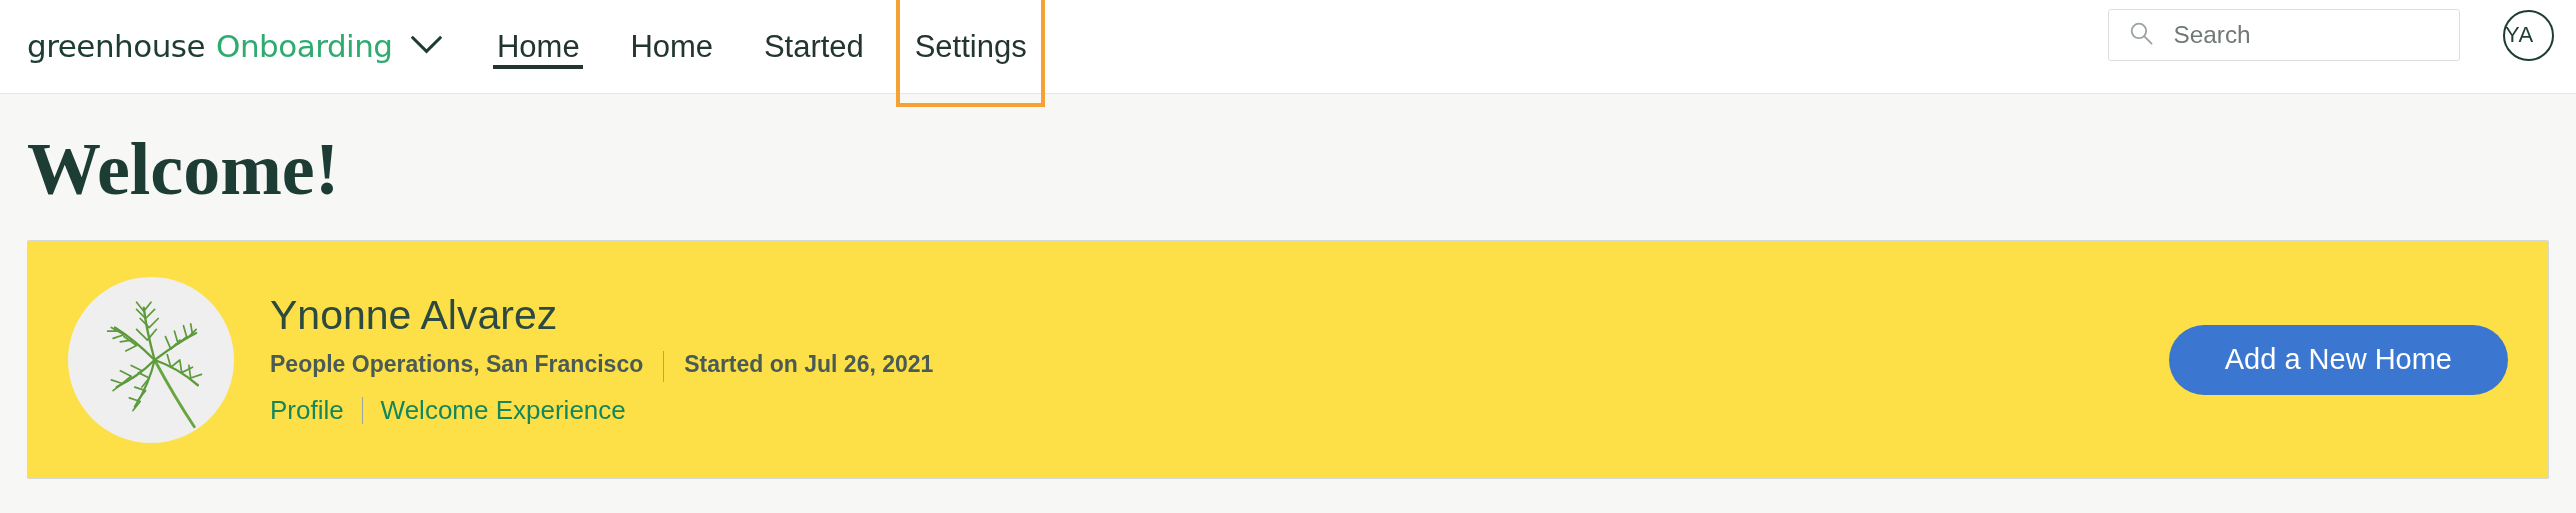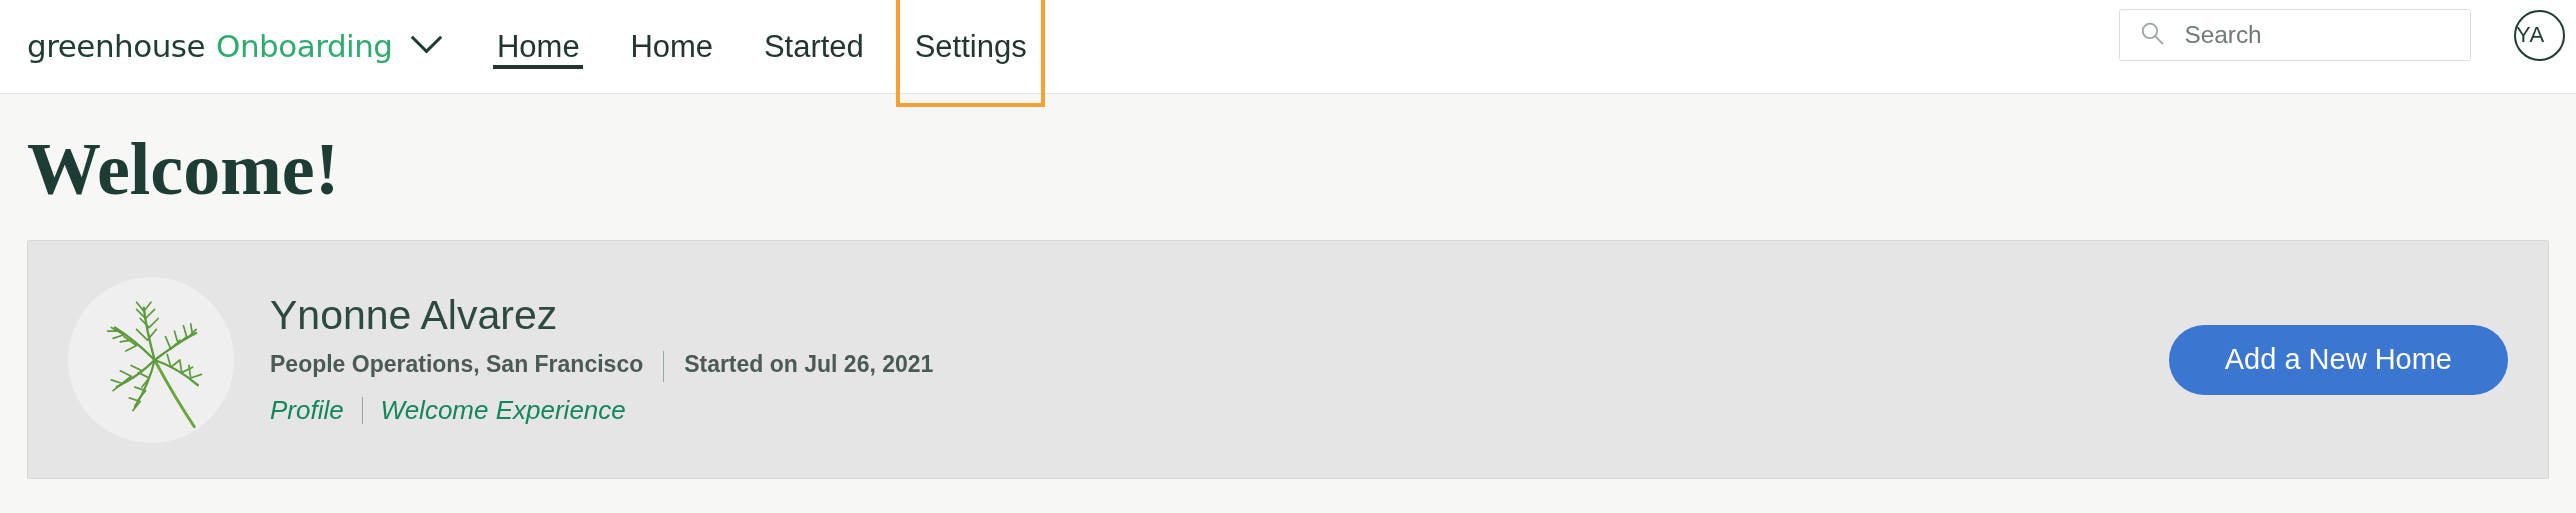--- a/index.html
+++ b/index.html
@@ -76,21 +76,21 @@
     background: #22352f;
   }
   .nav-item.highlighted {
     outline: 4.5px solid #f5a133;
     outline-offset: 9px;
     margin-right: 40px;
   }
 
   .topbar-right {
     position: absolute;
-    right: 11px;
+    right: 22px;
     top: 0;
     height: 70px;
     display: flex;
     align-items: center;
   }
 
   .search-box {
     width: 352px;
     height: 52px;
     border: 0.9px solid #dcdedd;
@@ -136,21 +136,21 @@
     font-family: "Liberation Serif", serif;
     font-size: 74px;
     color: #1d3c34;
     line-height: 1;
     padding-top: 38px;
     padding-bottom: 34px;
     letter-spacing: 0px;
   }
 
   .hire-card {
-    background: #e5e5e5;
+    background: #fde047;
     border: 0.9px solid #d3d9d6;
     border-radius: 1.8px;
     height: 239px;
     display: flex;
     align-items: center;
     padding: 0 40px;
     position: relative;
   }
 
   .hire-photo {
@@ -190,21 +190,20 @@
   .hire-links {
     margin-top: 12.6px;
     display: flex;
     align-items: center;
     font-size: 26px;
   }
   .hire-link {
     color: #15865c;
     cursor: pointer;
     text-decoration: none;
-    font-style: italic;
   }
   .link-sep {
     display: inline-block;
     width: 0.9px;
     height: 27px;
     background: #9aa5a0;
     margin: 0 18px;
   }
 
   .add-hire-btn {

